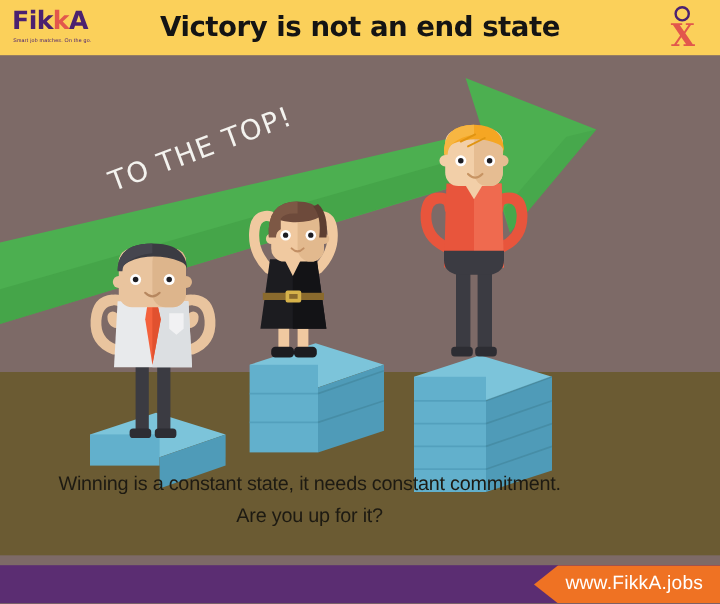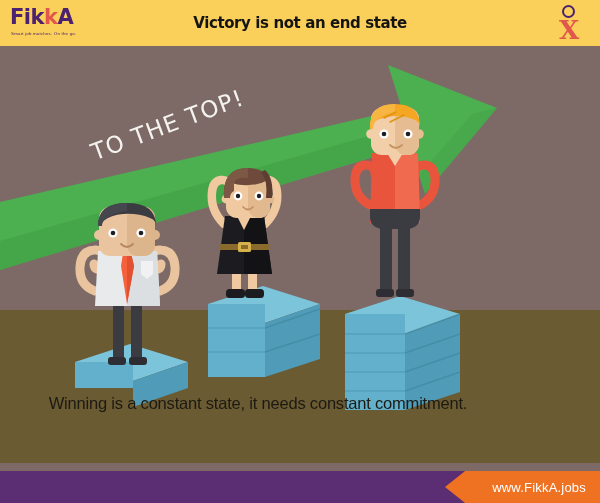--- a/index.html
+++ b/index.html
@@ -40,21 +40,21 @@
     font-size:4.4px;
     letter-spacing:0.2px;
     color:#4b2170;
     white-space:nowrap;
     font-family:"Liberation Sans", sans-serif;
   }
   .title{
     position:absolute;left:0;top:0;width:600px;height:46px;
     display:flex;align-items:center;justify-content:center;
     font-family:"DejaVu Sans", sans-serif;
-    font-size:15px;font-weight:bold;
+    font-size:23px;font-weight:bold;
     color:#141414;
     letter-spacing:-0.4px;
   }
   .brandmark{
     position:absolute;right:12px;top:4px;width:34px;height:38px;
   }
   .brandmark .ring{
     position:absolute;left:8px;top:1px;width:13px;height:13px;
     border:2.2px solid #4b2170;border-radius:50%;
     box-sizing:border-box;
@@ -108,21 +108,21 @@
     z-index:40;
   }
   .footer-orange{
     position:absolute;right:0;top:0;width:155px;height:32px;
     background:#ef7223;
     clip-path:polygon(13% 0, 100% 0, 100% 100%, 13% 100%, 0 50%);
   }
   .footer-url{
     position:absolute;right:14px;top:0;height:32px;
     display:flex;align-items:center;
-    color:#ffffff;font-size:13px;letter-spacing:0.2px;
+    color:#ffffff;font-size:16px;letter-spacing:0.2px;
     font-family:"Liberation Sans", sans-serif;
   }
 </style>
 </head>
 <body>
 
 <div class="poster">
 
   <div class="header">
 
@@ -303,20 +303,21 @@
         <circle cx="384" cy="88" r="2.3" fill="#1d1d22"></circle>
         <circle cx="408" cy="88" r="2.3" fill="#1d1d22"></circle>
 
         <path d="M390 99 q6 6 12 0" fill="none" stroke="#c79463" stroke-width="1.8" stroke-linecap="round"></path>
       </g>
     </svg>
   </div>
 
   <div class="caption">
     <div>Winning is a constant state, it needs constant commitment.</div>
+    <div>Are you up for it?</div>
   </div>
 
   <div class="footer">
     <div class="footer-orange"></div>
     <div class="footer-url">www.FikkA.jobs</div>
   </div>
 
 </div>
 
 </body></html>

